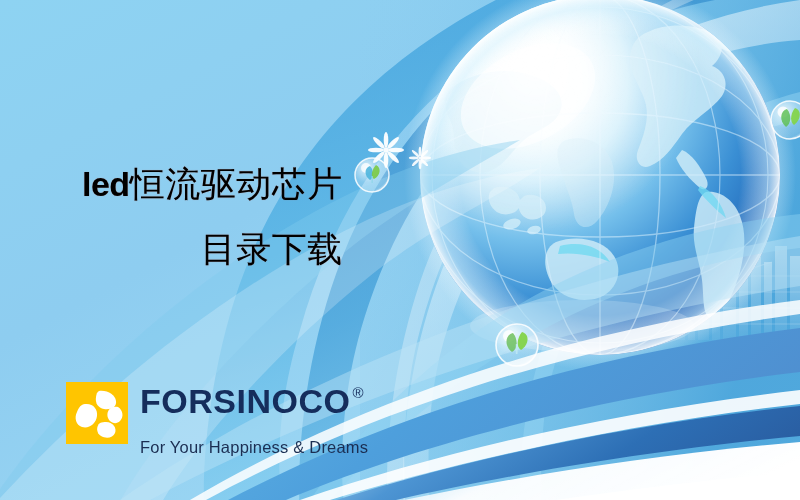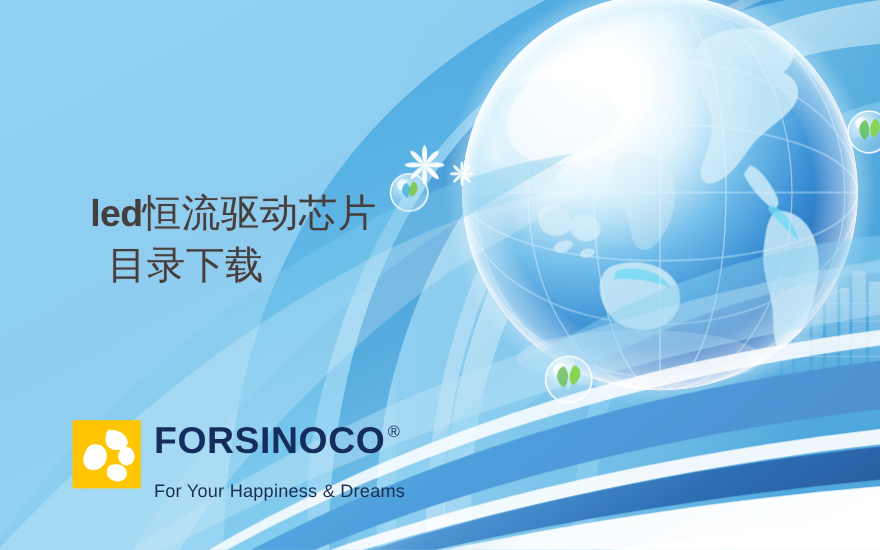--- a/index.html
+++ b/index.html
@@ -25,36 +25,37 @@
     top: 0; left: 0;
     width: 800px;
     height: 500px;
     pointer-events: none;
   }
 
   
   #headline {
     position: absolute;
     left: 82px;
-    top: 172px;
+    top: 162px;
     z-index: 40;
-    color: #404040;
+    color: #000000;
     font-family: "DejaVu Serif", "Liberation Serif", serif;
     line-height: 1.30;
     text-shadow: 0 0 1px rgba(255,60,20,0.35);
     white-space: nowrap;
   }
   #headline .hl-line {
     display: block;
     font-size: 35px;
     letter-spacing: 0.5px;
   }
   #headline .hl-line.line2 {
     margin-left: 16px;
-    margin-top: 2px;
+    margin-top: 19px;
+    text-align: right;
   }
   #headline .latin {
     font-family: "Liberation Sans", sans-serif;
     font-weight: bold;
     font-size: 34px;
     letter-spacing: -0.5px;
   }
 
   
   #logo {

